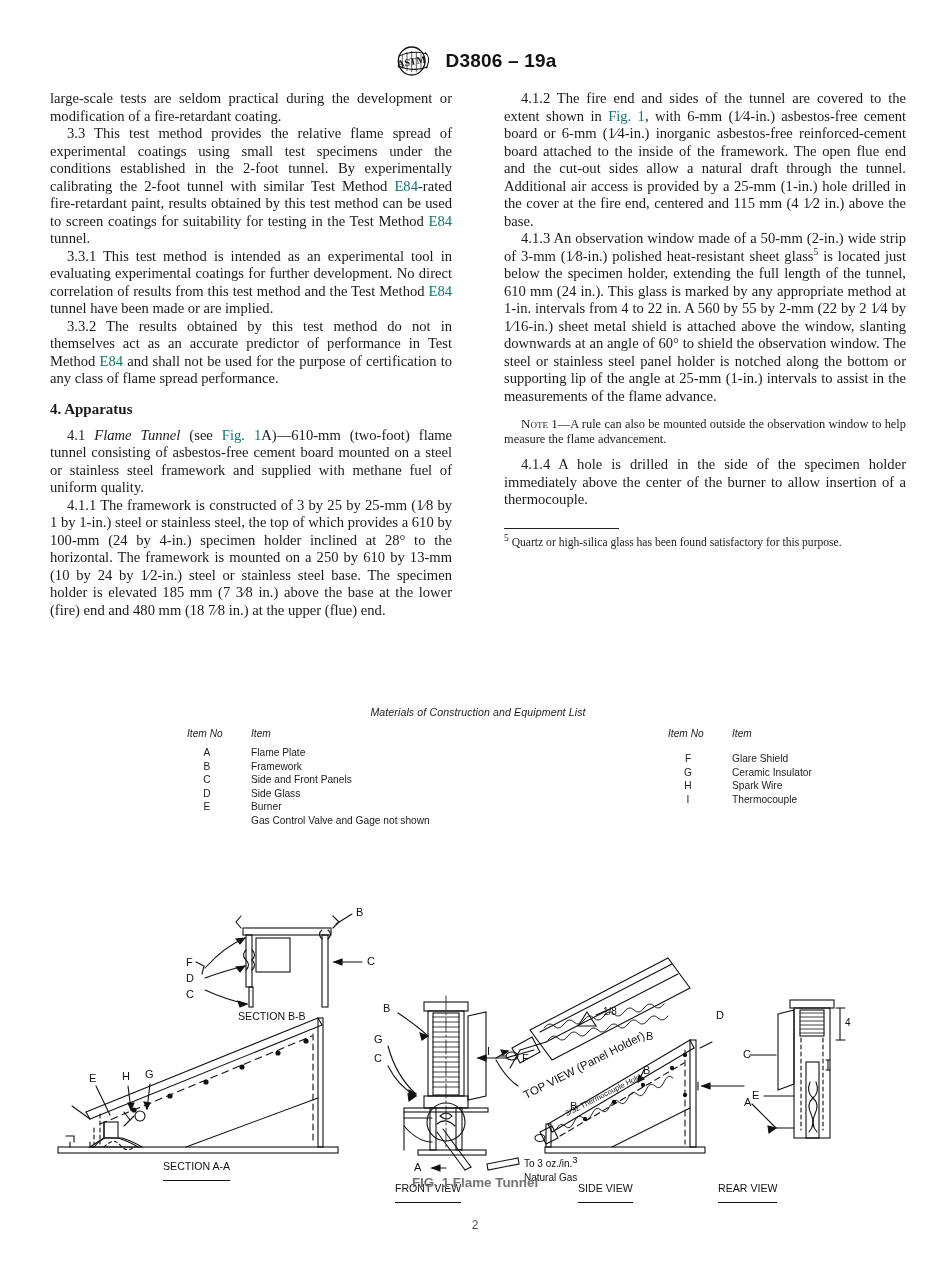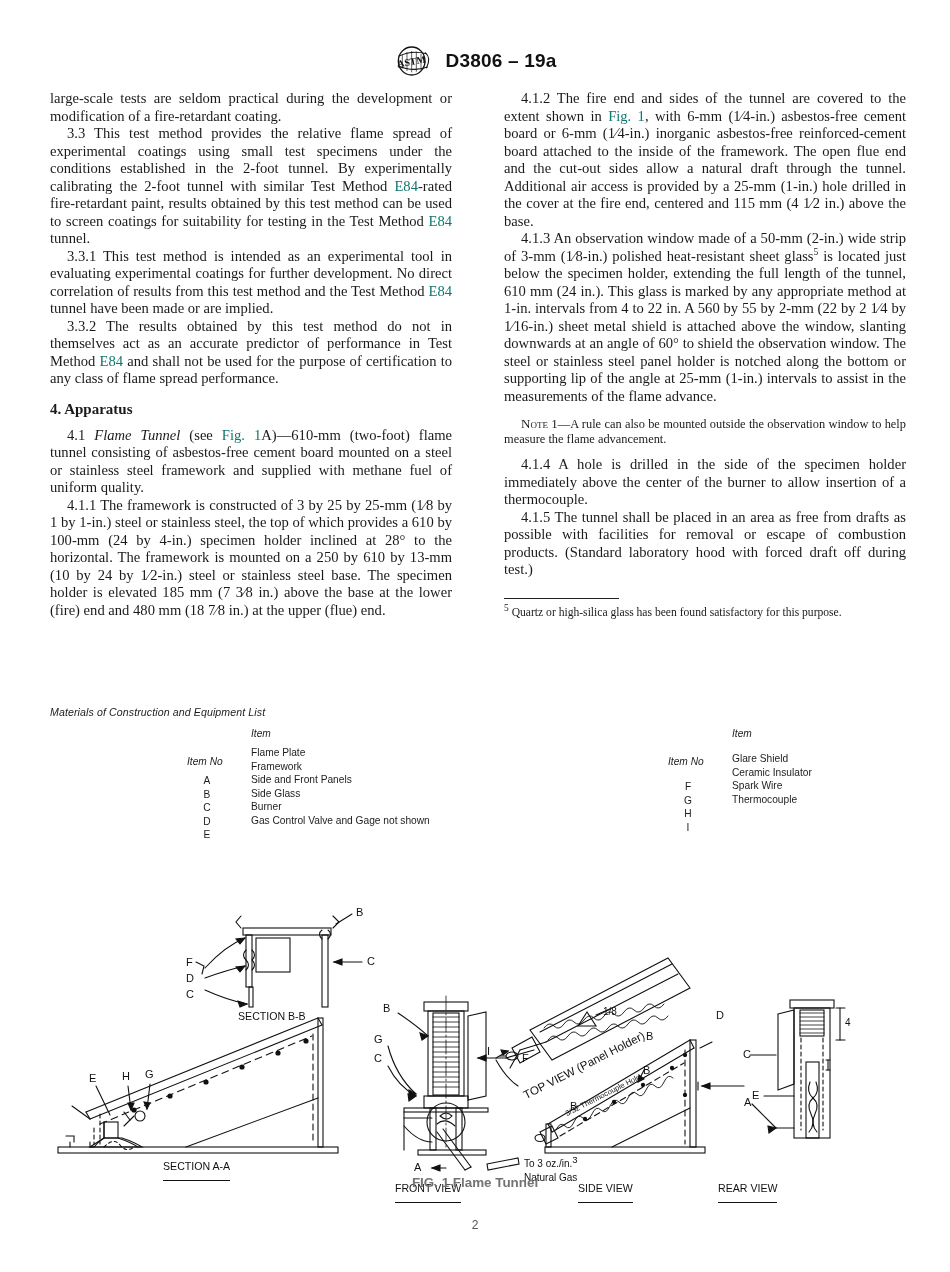--- a/index.html
+++ b/index.html
@@ -59,29 +59,29 @@
   .footnote-rule{width:115px;height:1px;background:#222;margin-bottom:7px;}
   .footnote{font-size:11.6px;line-height:14px;text-align:justify;}
 
   
   .mat-block{
     position:absolute;top:706px;left:50px;width:856px;
     font-family:"Liberation Sans","DejaVu Sans",sans-serif;
     color:#1c1c1c;
   }
   .mat-title{
-    text-align:left;font-style:italic;font-size:10.6px;
+    text-align:center;font-style:italic;font-size:10.6px;
     margin-bottom:10px;letter-spacing:.1px;
   }
   .mat-cols{display:flex;}
   .mat-col{display:flex;}
   .mat-col.left{margin-left:137px;}
   .mat-col.right{margin-left:187px;}
   .mat-hd{font-style:italic;font-size:10.2px;margin-bottom:7px;white-space:nowrap;}
-  .c-no{width:64px;margin-top:28px;}
+  .c-no{width:64px;}
   .c-no .mat-hd{text-align:left;}
   .c-item{width:230px;}
   .mat-cell{font-size:10.2px;line-height:13.6px;white-space:nowrap;}
   .c-no .mat-cell{text-align:center;width:40px;}
   .mat-note{font-size:10.2px;line-height:13.6px;white-space:nowrap;}
 
   
   .figure{position:absolute;top:900px;left:0;width:950px;height:310px;}
   .fig-caption{
     position:absolute;top:1175px;left:0;width:950px;text-align:center;
@@ -172,21 +172,20 @@
       <p class="ind"><span>4.1.2 The fire end and sides of the tunnel are covered to the extent shown in </span><span class="red">Fig. 1</span><span>, with 6-mm (1⁄4-in.) asbestos-free cement board or 6-mm (1⁄4-in.) inorganic asbestos-free reinforced-cement board attached to the inside of the framework. The open flue end and the cut-out sides allow a natural draft through the tunnel. Additional air access is provided by a 25-mm (1-in.) hole drilled in the cover at the fire end, centered and 115 mm (4 1⁄2 in.) above the base.</span></p>
 
       <p class="ind"><span>4.1.3 An observation window made of a 50-mm (2-in.) wide strip of 3-mm (1⁄8-in.) polished heat-resistant sheet glass</span><sup>5</sup><span> is located just below the specimen holder, extending the full length of the tunnel, 610 mm (24 in.). This glass is marked by any appropriate method at 1-in. intervals from 4 to 22 in. A 560 by 55 by 2-mm (22 by 2 1⁄4 by 1⁄16-in.) sheet metal shield is attached above the window, slanting downwards at an angle of 60° to shield the observation window. The steel or stainless steel panel holder is notched along the bottom or supporting lip of the angle at 25-mm (1-in.) intervals to assist in the measurements of the flame advance.</span></p>
 
       <p class="note"><span class="smallcaps">Note 1</span><span>—A rule can also be mounted outside the observation window to help measure the flame advancement.</span></p>
 
       <div class="spacer-sm"></div>
 
       <p class="ind">4.1.4 A hole is drilled in the side of the specimen holder immediately above the center of the burner to allow insertion of a thermocouple.</p>
 
-      <p class="ind">4.1.5 The tunnel shall be placed in an area as free from drafts as possible with facilities for removal or escape of combustion products. (Standard laboratory hood with forced draft off during test.)</p>
 
       <div class="footnote-wrap">
         <div class="footnote-rule"></div>
         <div class="footnote"><sup>5</sup><span> Quartz or high-silica glass has been found satisfactory for this purpose.</span></div>
       </div>
     </div>
   </div>
 
   <div class="mat-block">
     <div class="mat-title">Materials of Construction and Equipment List</div>

